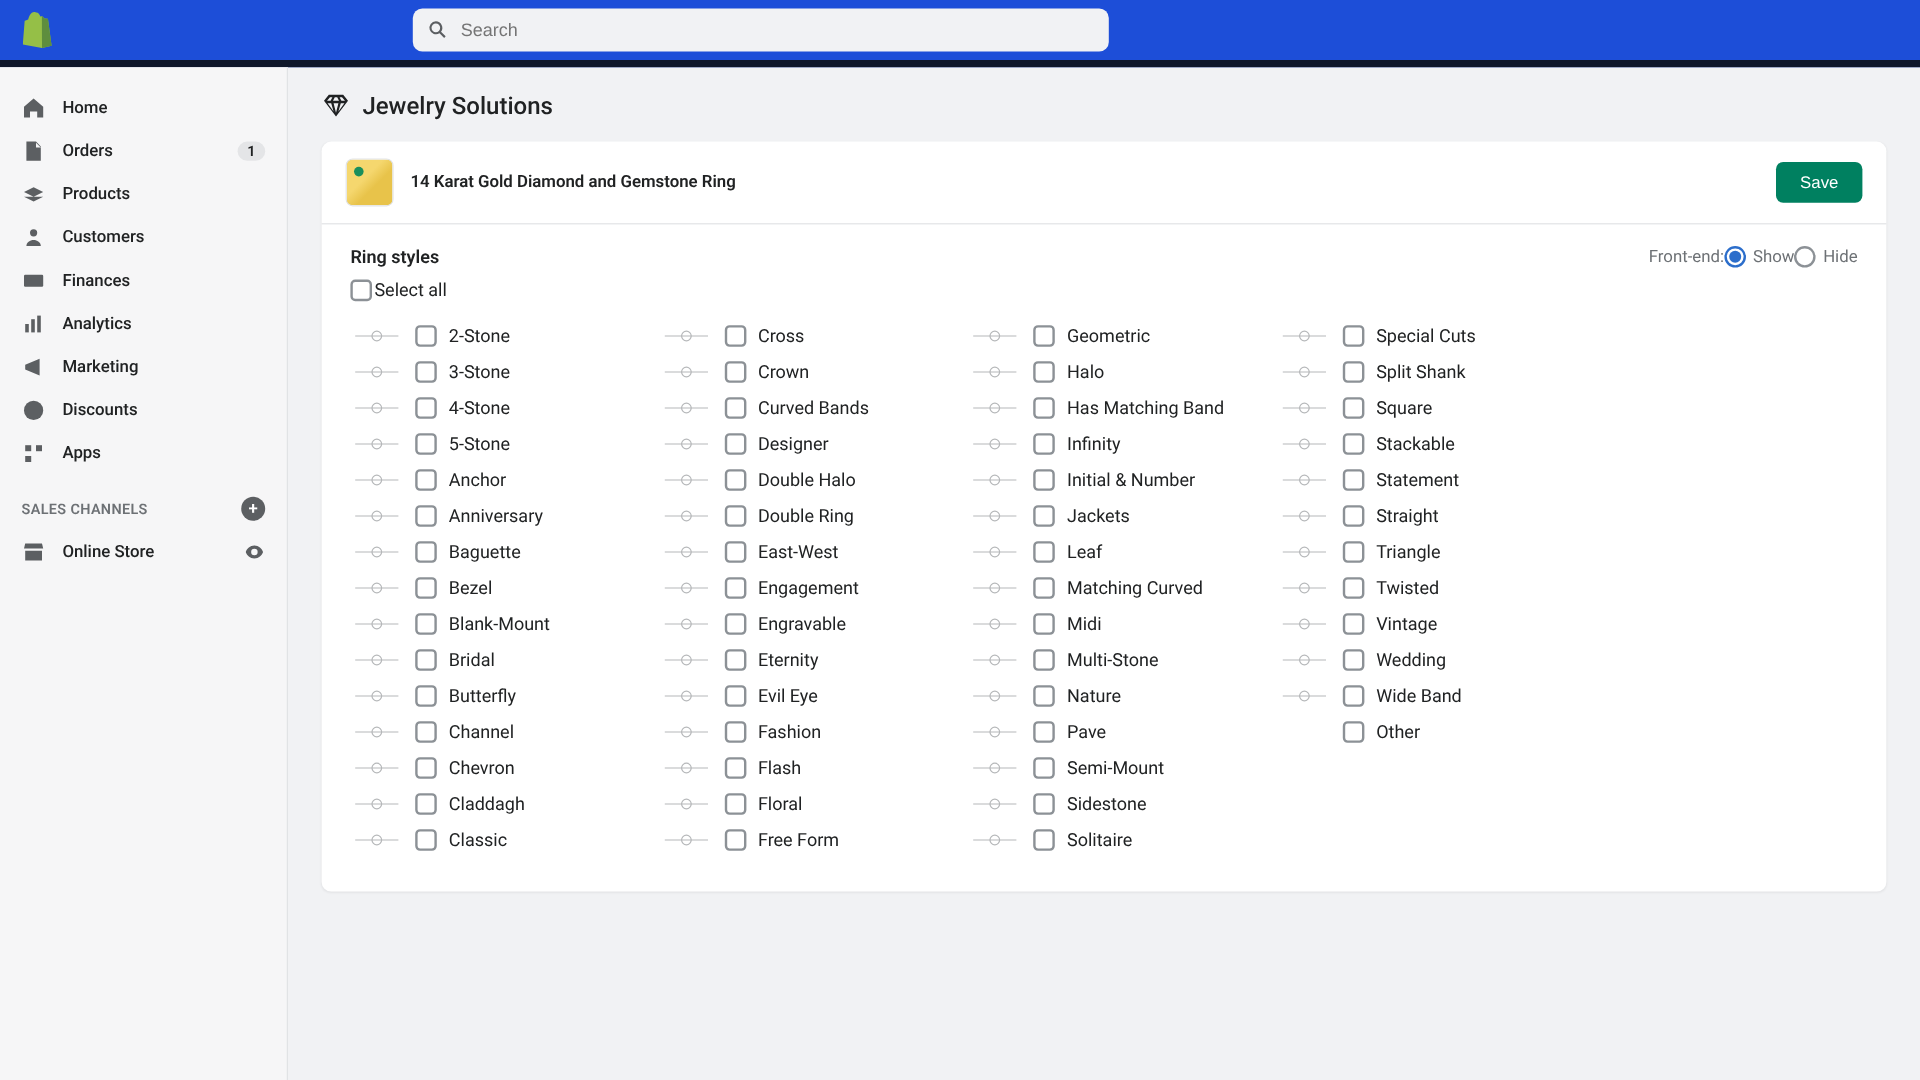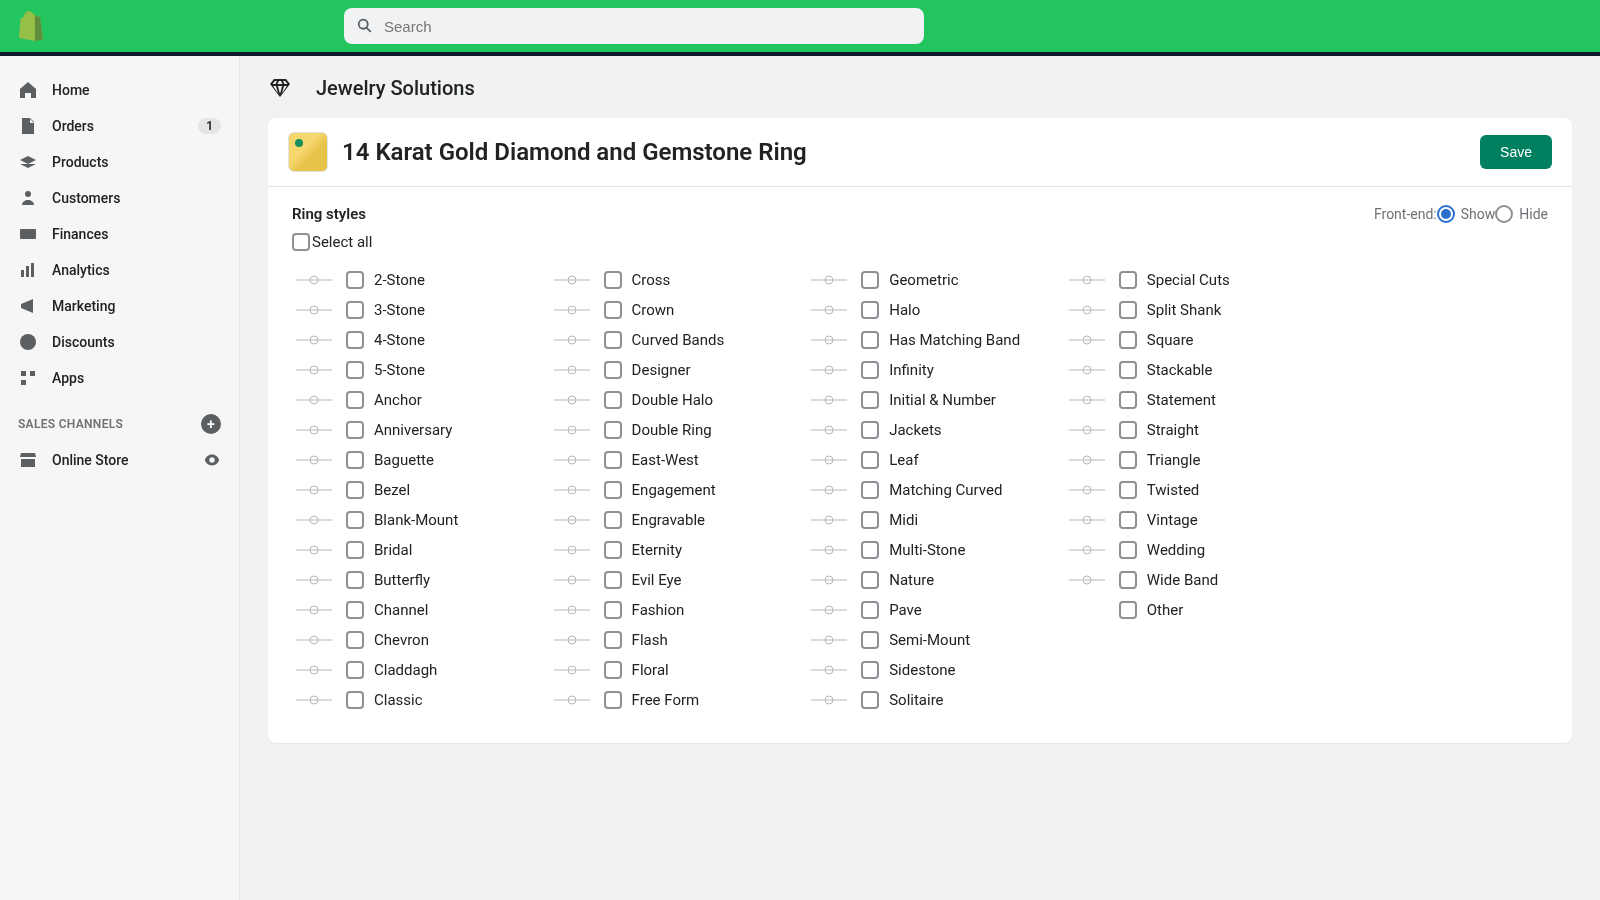--- a/index.html
+++ b/index.html
@@ -1,38 +1,38 @@
 <!DOCTYPE html>
 <html><head>
 <meta charset="utf-8">
 <style>
 * { box-sizing: border-box; margin: 0; padding: 0; }
 body { font-family: -apple-system, BlinkMacSystemFont, "Segoe UI", Roboto, sans-serif; background: #f1f2f4; color: #202223; }
-.topbar { height: 56px; background: #22c55e; border-bottom: 4px solid #0f172a; display: flex; align-items: center; padding: 0 16px; }
+.topbar { height: 56px; background: #1d4ed8; border-bottom: 6px solid #0f172a; display: flex; align-items: center; padding: 0 16px; }
 .logo { width: 32px; height: 32px; margin-right: 16px; display:flex; align-items:center; justify-content:center; }
 .search { flex: 0 0 580px; margin-left: 280px; }
 .search-box { display: flex; align-items: center; background: #f1f2f4; border-radius: 8px; height: 36px; padding: 0 12px; }
 .search-box input { border: none; background: transparent; outline: none; font-size: 15px; margin-left: 10px; width: 100%; color:#6d7175; }
 .layout { display: flex; min-height: calc(100vh - 56px); }
 .sidebar { width: 240px; background: #f6f6f7; border-right: 1px solid #e1e3e5; padding: 16px 8px; }
 .nav-item { display: flex; align-items: center; padding: 8px 10px; border-radius: 6px; cursor: pointer; font-size: 14px; font-weight: 500; color: #202223; }
 .nav-item .icon { width: 20px; height: 20px; margin-right: 14px; color: #5c5f62; display:flex; align-items:center; justify-content:center; }
 .nav-item .badge { margin-left: auto; background: #e4e5e7; border-radius: 10px; padding: 1px 8px; font-size: 12px; font-weight:600; }
 .nav-section { font-size: 12px; font-weight: 600; color: #6d7175; padding: 18px 10px 8px; letter-spacing: .3px; display:flex; align-items:center; justify-content:space-between; }
 .nav-section .plus { width:20px; height:20px; background:#5c5f62; border-radius:50%; display:flex; align-items:center; justify-content:center; color:#fff; font-size:14px; }
 .nav-item .right-icon { margin-left:auto; color:#5c5f62; }
 .main { flex: 1; padding: 0; }
-.page-header { padding: 20px 28px 18px; display:flex; align-items:center; gap:24px; }
+.page-header { padding: 20px 28px 18px; display:flex; align-items:center; gap:10px; }
 .page-header .gem { width:24px; height:24px; }
 .page-header h1 { font-size: 20px; font-weight: 500; }
 .card { background: #fff; border-radius: 8px; margin: 0 28px 20px; box-shadow: 0 1px 2px rgba(0,0,0,.06); }
 .product-bar { display:flex; align-items:center; padding: 14px 20px; border-bottom:1px solid #e1e3e5; }
 .product-thumb { width:40px; height:40px; border:1px solid #e1e3e5; border-radius:6px; margin-right:14px; background: linear-gradient(135deg,#f5d76e 40%,#e8c34a 60%); position:relative; overflow:hidden; }
 .product-thumb::before { content:""; position:absolute; top:6px; left:6px; width:8px; height:8px; background:#1a8f5c; border-radius:50%; }
-.product-bar h2 { font-size:24px; font-weight:600; flex:1; }
+.product-bar h2 { font-size:14px; font-weight:600; flex:1; }
 .save-btn { background:#008060; color:#fff; border:none; border-radius:6px; padding:9px 20px; font-size:14px; font-weight:500; cursor:pointer; }
 .section { padding: 18px 24px 28px; }
 .section-head { display:flex; align-items:center; justify-content:space-between; margin-bottom:10px; }
 .section-head h3 { font-size:15px; font-weight:600; }
 .radio-group { display:flex; align-items:center; gap:0; font-size:14px; color:#6d7175; }
 .radio-opt { display:flex; align-items:center; gap:6px; cursor:pointer; }
 .radio { width:18px; height:18px; border:2px solid #8c9196; border-radius:50%; display:inline-flex; align-items:center; justify-content:center; }
 .radio.checked { border-color:#2c6ecb; }
 .radio.checked::after { content:""; width:10px; height:10px; background:#2c6ecb; border-radius:50%; }
 .select-all { display:flex; align-items:center; gap:2px; margin-bottom:14px; font-size:15px; }

